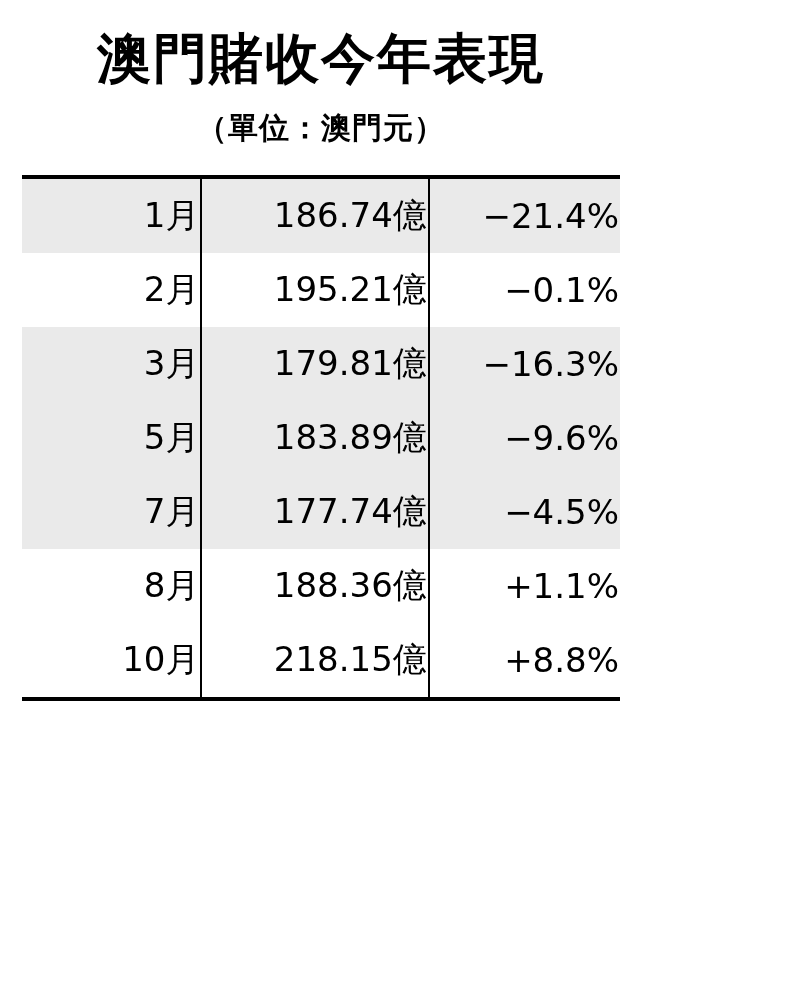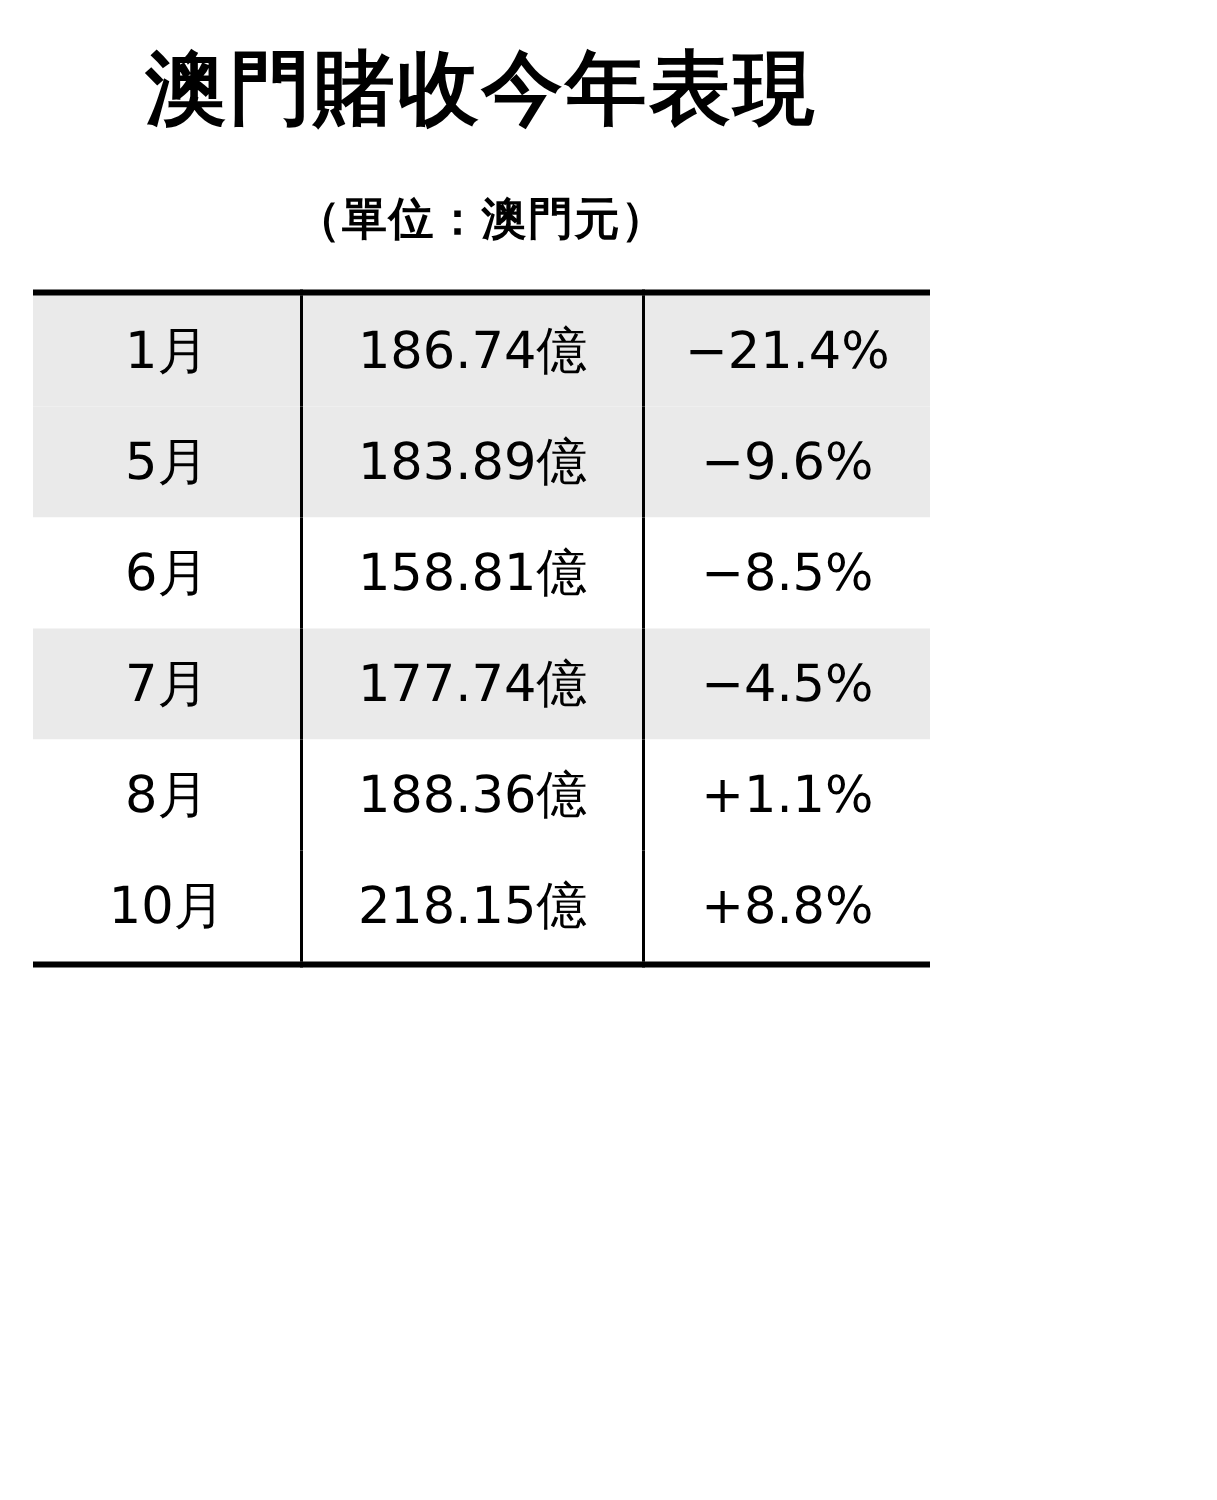--- a/index.html
+++ b/index.html
@@ -26,40 +26,40 @@
     font-weight: bold;
     letter-spacing: 2px;
     padding-top: 28px;
     line-height: 1.15;
     font-family: "DejaVu Sans", "Liberation Sans", sans-serif;
   }
   .subtitle {
     text-align: center;
     font-size: 30px;
     font-weight: bold;
-    margin-top: 36px;
+    margin-top: 18px;
     letter-spacing: 1px;
     font-family: "DejaVu Sans", "Liberation Sans", sans-serif;
   }
   .table-wrap {
     margin-top: 26px;
     padding: 0 22px;
     box-sizing: border-box;
   }
   table.data {
     width: 100%;
     border-collapse: collapse;
     table-layout: fixed;
     border-top: 4px solid #000;
     border-bottom: 4px solid #000;
   }
   table.data td {
     height: 72px;
     font-size: 34px;
-    text-align: center;
+    text-align: right;
     vertical-align: middle;
     font-family: "DejaVu Sans", "Liberation Sans", sans-serif;
     white-space: nowrap;
   }
   table.data tr.odd td {
     background: #eaeaea;
   }
   table.data tr.even td {
     background: #ffffff;
   }
@@ -85,29 +85,34 @@
   <div class="subtitle">（單位：澳門元）</div>
 
   <div class="table-wrap">
     <table class="data">
       <tbody>
         <tr class="odd">
           <td class="c-month">1月</td>
           <td class="c-value">186.74億</td>
           <td class="c-change">−21.4%</td>
         </tr>
+        <tr class="even">
+          <td class="c-month">2月</td>
+          <td class="c-value">195.21億</td>
+          <td class="c-change">−0.1%</td>
+        </tr>
+        <tr class="odd">
+          <td class="c-month">3月</td>
+          <td class="c-value">179.81億</td>
+          <td class="c-change">−16.3%</td>
+        </tr>
         <tr class="odd">
           <td class="c-month">5月</td>
           <td class="c-value">183.89億</td>
           <td class="c-change">−9.6%</td>
-        </tr>
-        <tr class="even">
-          <td class="c-month">6月</td>
-          <td class="c-value">158.81億</td>
-          <td class="c-change">−8.5%</td>
         </tr>
         <tr class="odd">
           <td class="c-month">7月</td>
           <td class="c-value">177.74億</td>
           <td class="c-change">−4.5%</td>
         </tr>
         <tr class="even">
           <td class="c-month">8月</td>
           <td class="c-value">188.36億</td>
           <td class="c-change">+1.1%</td>

